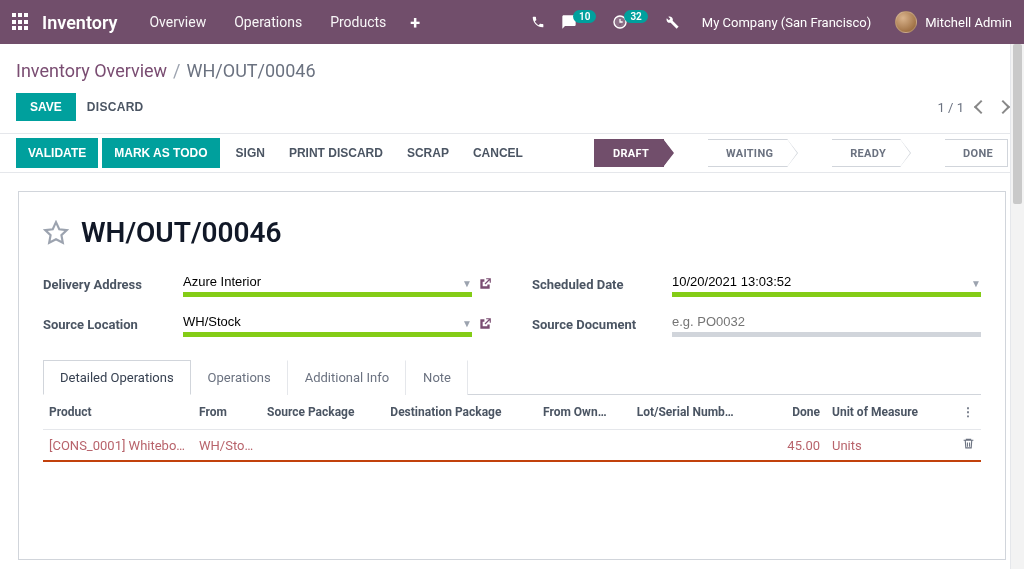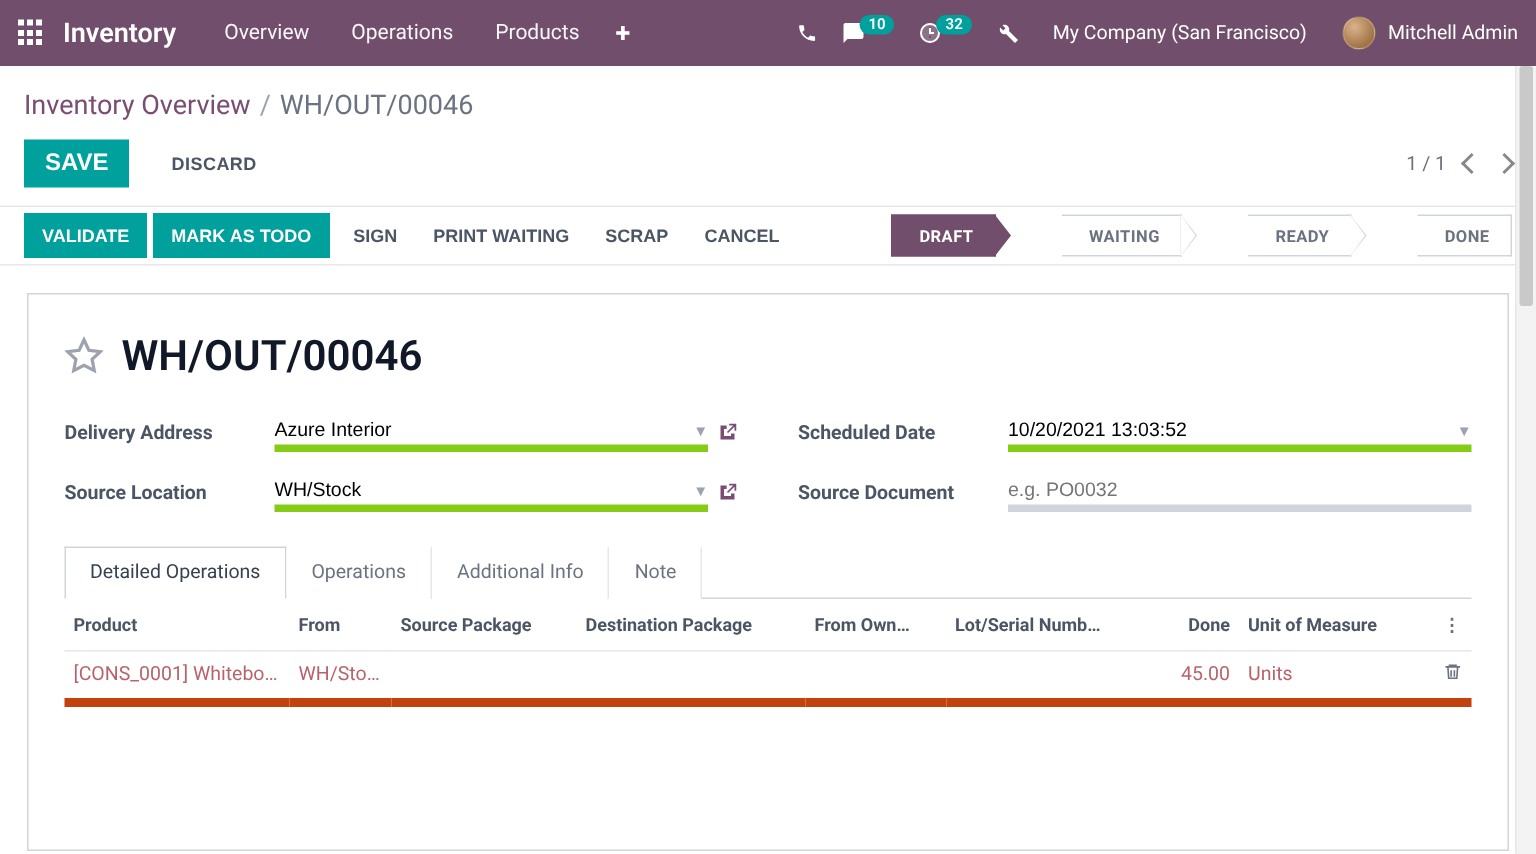--- a/index.html
+++ b/index.html
@@ -16,22 +16,22 @@
   .badge { background: #00a09d; color: #fff; border-radius: 10px; font-size: 10px; padding: 1px 6px; margin-left: -4px; position: relative; top: -6px; font-weight: 600; }
   .topnav .company { padding: 0 14px; font-size: 13px; }
   .topnav .user { display: flex; align-items: center; gap: 8px; padding-left: 10px; }
   .avatar { width: 22px; height: 22px; border-radius: 50%; background: radial-gradient(circle at 35% 30%, #d9b38c, #8b5a2b); border: 1px solid #fff3; }
   
   .crumbs { display: flex; align-items: flex-end; padding: 16px 16px 6px 16px; font-size: 18px; }
   .crumbs a { color: #7a4d72; text-decoration: none; }
   .crumbs .sep { color: #9ca3af; margin: 0 6px; }
   .crumbs .cur { color: #6b7280; }
   .savebar { display: flex; align-items: center; padding: 6px 16px 12px 16px; }
-  .btn-primary { background: #00a09d; color: #fff; border: none; padding: 7px 14px; font-weight: 700; font-size: 16px; cursor: pointer; }
-  .btn-ghost { background: transparent; border: none; color: #4b5563; padding: 7px 28px; font-weight: 700; font-size: 12px; letter-spacing: .3px; cursor: pointer; }
+  .btn-primary { background: #00a09d; color: #fff; border: none; padding: 7px 14px; font-weight: 700; font-size: 12px; cursor: pointer; }
+  .btn-ghost { background: transparent; border: none; color: #4b5563; padding: 7px 11px; font-weight: 700; font-size: 12px; letter-spacing: .3px; cursor: pointer; }
   .pagenum { margin-left: auto; color: #6b7280; font-size: 13px; display: flex; align-items: center; gap: 12px; }
   .chev { width: 10px; height: 10px; border: solid #888; border-width: 0 2px 2px 0; display: inline-block; padding: 3px; }
   .chev.left  { transform: rotate(135deg); }
   .chev.right { transform: rotate(-45deg); }
   
   .actionbar { display: flex; align-items: center; padding: 0 16px; border-top: 1px solid #e5e7eb; border-bottom: 1px solid #e5e7eb; height: 40px; }
   .btn-teal { background: #00a09d; color: #fff; border: none; padding: 8px 12px; font-weight: 700; font-size: 12px; cursor: pointer; margin-right: 4px; }
   .btn-link { background: transparent; border: none; color: #4b5563; padding: 8px 12px; font-weight: 700; font-size: 12px; cursor: pointer; }
   .statusbar { margin-left: auto; display: flex; align-items: center; height: 100%; gap: 44px; }
   .status-step { position: relative; display: flex; align-items: center; height: 28px; padding: 0 14px 0 18px; font-size: 11px; font-weight: 700; letter-spacing: .3px; color: #6b7280; border: 1px solid #d1d5db; border-left: none; background: #fff; }
@@ -57,21 +57,21 @@
   .ext-icon { color: #7a4d72; width: 14px; height: 14px; flex-shrink: 0; }
   
   .tabs { display: flex; border-bottom: 1px solid #d1d5db; }
   .tab { padding: 9px 16px; font-size: 13px; color: #6b7280; border: 1px solid transparent; border-bottom: none; cursor: pointer; position: relative; top: 1px; background: #fff; }
   .tab.active { border-color: #d1d5db; color: #374151; border-bottom: 1px solid #fff; }
   .tab:not(.active) { border-right: 1px solid #e5e7eb; }
   
   table { width: 100%; border-collapse: collapse; margin-top: 0; }
   th { text-align: left; font-weight: 700; font-size: 12px; color: #4b5563; padding: 10px 6px; border-bottom: 1px solid #e5e7eb; white-space: nowrap; }
   th.r, td.r { text-align: right; }
-  td { padding: 7px 6px; font-size: 13px; border-bottom: 6px solid #c2410c; }
+  td { padding: 7px 6px; font-size: 13px; border-bottom: 2px solid #c2410c; }
   tr.data td { color: #b8636b; }
   .ellip { max-width: 140px; overflow: hidden; text-overflow: ellipsis; white-space: nowrap; display: inline-block; vertical-align: bottom; }
   .addline { color: #374151; cursor: pointer; }
   .del { color: #6b7280; cursor: pointer; }
   .kebab { color: #6b7280; font-weight: bold; letter-spacing: 1px; cursor: pointer; }
   
   .scrollbar-rail { position: absolute; right: 0; top: 44px; bottom: 0; width: 14px; background: #f3f3f3; border-left: 1px solid #e5e7eb; }
   .scrollbar-thumb { position: absolute; left: 2px; right: 2px; top: 0; height: 160px; background: #c9c9c9; border-radius: 2px; }
 </style>
 </head>
@@ -139,21 +139,21 @@
     <span>1 / 1</span>
     <span class="chev left"></span>
     <span class="chev right"></span>
   </div>
 </div>
 
 <div class="actionbar">
   <button class="btn-teal">VALIDATE</button>
   <button class="btn-teal">MARK AS TODO</button>
   <button class="btn-link">SIGN</button>
-  <button class="btn-link">PRINT WAITING</button>
+  <button class="btn-link">PRINT DISCARD</button>
   <button class="btn-link">SCRAP</button>
   <button class="btn-link">CANCEL</button>
   <div class="statusbar">
     <div class="status-step active">
       <span>DRAFT</span>
       <span class="arrow-border"></span>
         <span class="arrow"></span>
     </div>
     <div class="status-step">
       <span>WAITING</span>

